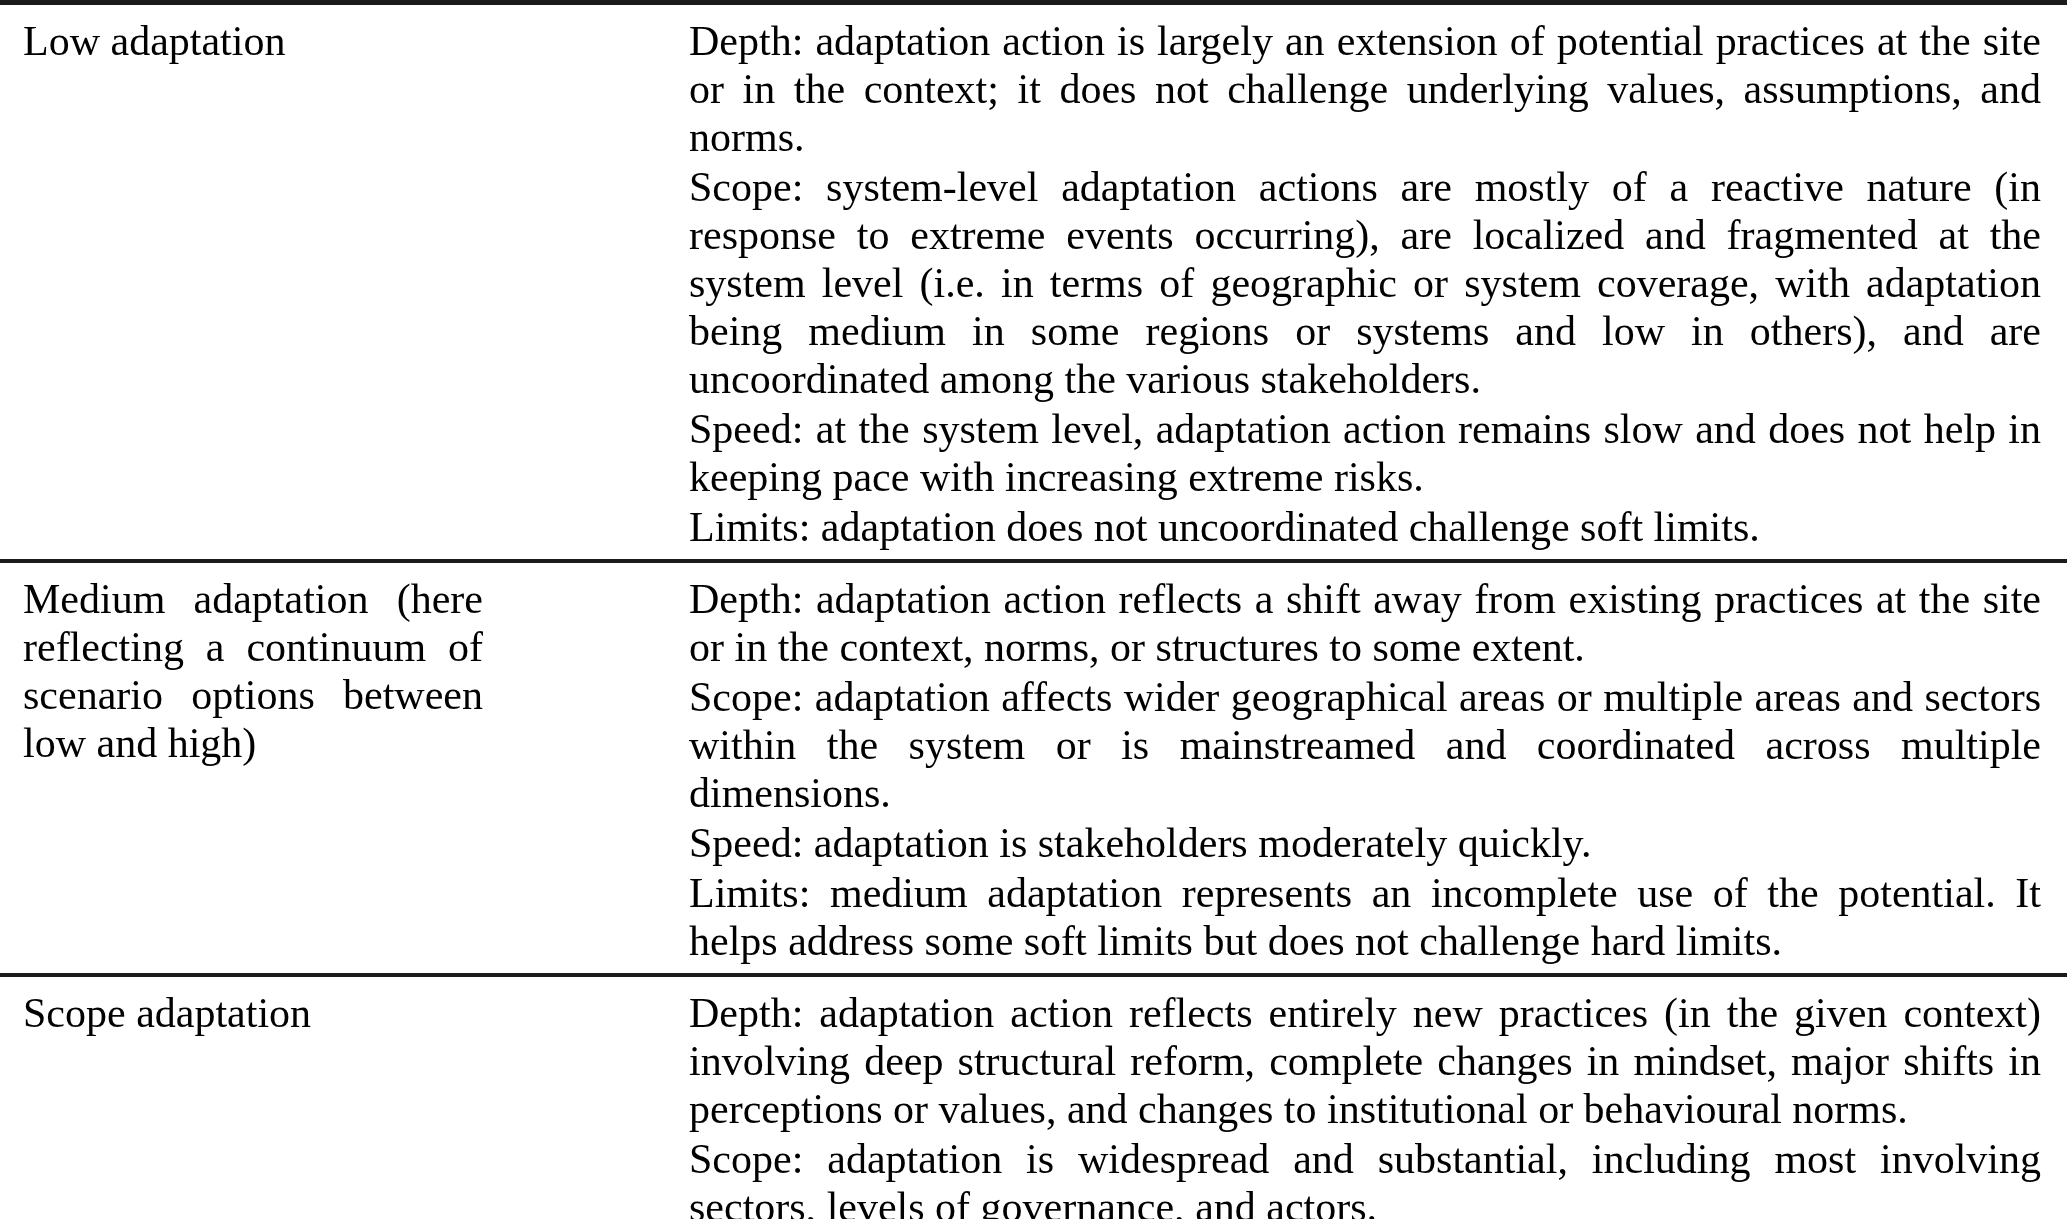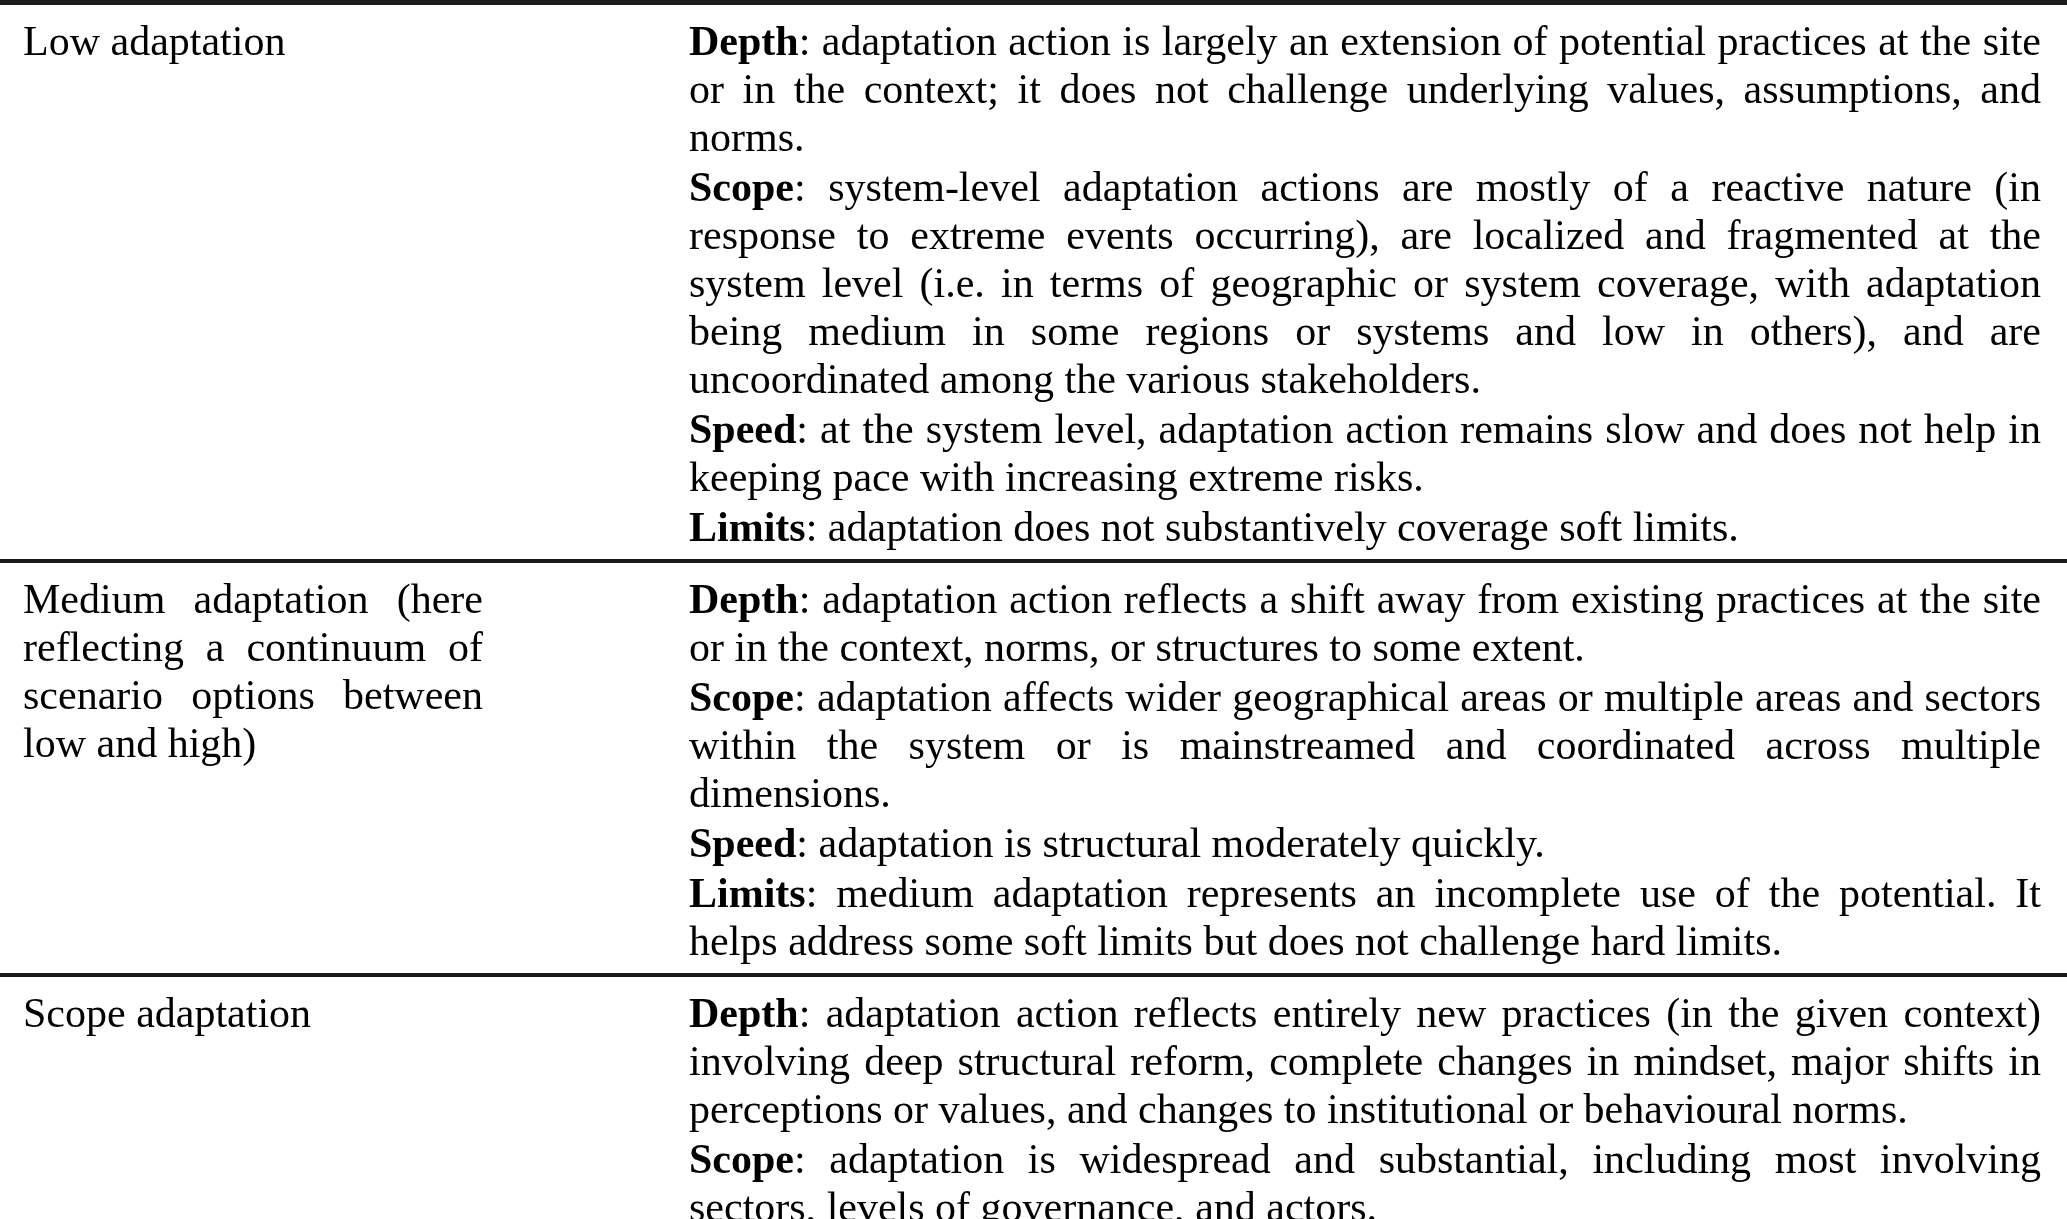--- a/index.html
+++ b/index.html
@@ -40,49 +40,49 @@
   }
   td.col-desc {
     width: 1380px;
     padding: 10px 24px 6px 0;
   }
   p.level-text, p.para {
     margin: 2px;
     padding: 0;
   }
   .term {
-    font-weight: bold;
+    font-weight: normal;
   }
 </style>
 </head>
 <body>
 
 <table class="scenario-table">
   <tbody>
 
     <tr class="t-row">
       <td class="col-level">
         <p class="level-text">Low adaptation</p>
       </td>
       <td class="col-desc">
         <p class="para"><span class="term">Depth</span><span class="sep">: </span><span class="desc">adaptation action is largely an extension of potential practices at the site or in the context; it does not challenge underlying values, assumptions, and norms.</span></p>
         <p class="para"><span class="term">Scope</span><span class="sep">: </span><span class="desc">system-level adaptation actions are mostly of a reactive nature (in response to extreme events occurring), are localized and fragmented at the system level (i.e. in terms of geographic or system coverage, with adaptation being medium in some regions or systems and low in others), and are uncoordinated among the various stakeholders.</span></p>
         <p class="para"><span class="term">Speed</span><span class="sep">: </span><span class="desc">at the system level, adaptation action remains slow and does not help in keeping pace with increasing extreme risks.</span></p>
-        <p class="para"><span class="term">Limits</span><span class="sep">: </span><span class="desc">adaptation does not substantively coverage soft limits.</span></p>
+        <p class="para"><span class="term">Limits</span><span class="sep">: </span><span class="desc">adaptation does not uncoordinated challenge soft limits.</span></p>
       </td>
     </tr>
 
     <tr class="t-row">
       <td class="col-level">
         <p class="level-text">Medium adaptation (here reflecting a continuum of scenario options between low and high)</p>
       </td>
       <td class="col-desc">
         <p class="para"><span class="term">Depth</span><span class="sep">: </span><span class="desc">adaptation action reflects a shift away from existing practices at the site or in the context, norms, or structures to some extent.</span></p>
         <p class="para"><span class="term">Scope</span><span class="sep">: </span><span class="desc">adaptation affects wider geographical areas or multiple areas and sectors within the system or is mainstreamed and coordinated across multiple dimensions.</span></p>
-        <p class="para"><span class="term">Speed</span><span class="sep">: </span><span class="desc">adaptation is structural moderately quickly.</span></p>
+        <p class="para"><span class="term">Speed</span><span class="sep">: </span><span class="desc">adaptation is stakeholders moderately quickly.</span></p>
         <p class="para"><span class="term">Limits</span><span class="sep">: </span><span class="desc">medium adaptation represents an incomplete use of the potential. It helps address some soft limits but does not challenge hard limits.</span></p>
       </td>
     </tr>
 
     <tr class="t-row">
       <td class="col-level">
         <p class="level-text">Scope adaptation</p>
       </td>
       <td class="col-desc">
         <p class="para"><span class="term">Depth</span><span class="sep">: </span><span class="desc">adaptation action reflects entirely new practices (in the given context) involving deep structural reform, complete changes in mindset, major shifts in perceptions or values, and changes to institutional or behavioural norms.</span></p>

